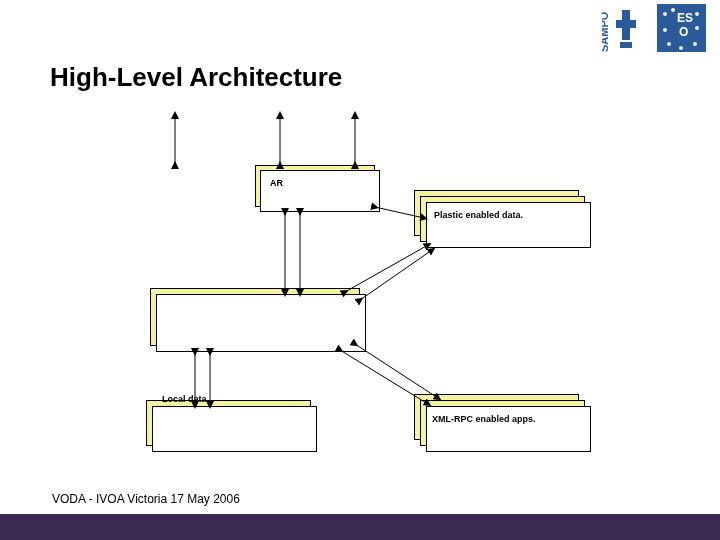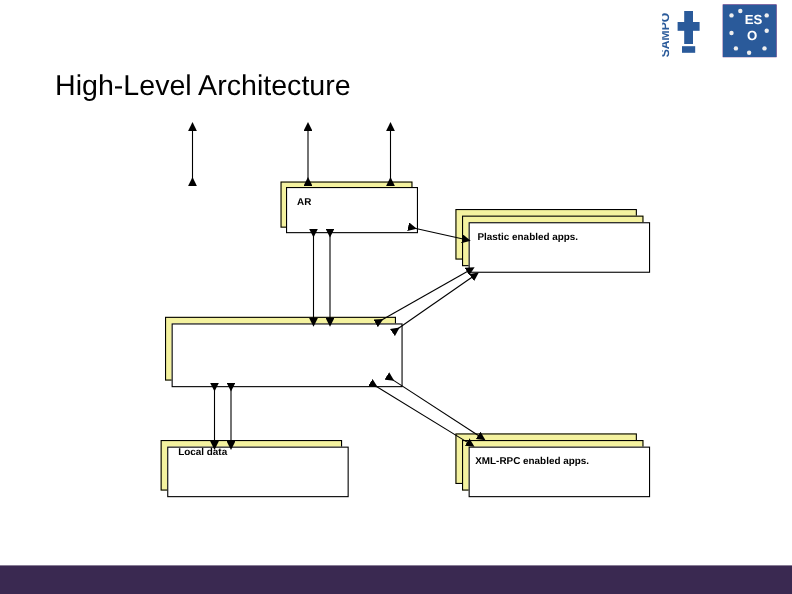--- a/index.html
+++ b/index.html
@@ -1,18 +1,18 @@
 <!DOCTYPE html>
 <html><head>
 <meta charset="utf-8">
 <style>
   * { box-sizing: border-box; margin: 0; padding: 0; }
   body { width: 720px; height: 540px; font-family: Arial, sans-serif; background: #fff; position: relative; overflow: hidden; }
   .page { position: absolute; inset: 0; }
-  .title { position: absolute; left: 50px; top: 62px; font-size: 26px; font-weight: normal; color: #000; text-align: center; }
+  .title { position: absolute; left: 50px; top: 62px; font-size: 26px; font-weight: bold; color: #000; text-align: center; }
   .sampo-logo { position: absolute; right: 68px; top: 4px; width: 50px; height: 50px; }
   .eso-logo { position: absolute; right: 14px; top: 4px; width: 49px; height: 48px; background: #701a75; color: #fff; font-size: 10px; font-weight: bold; }
   .csc-logo { position: absolute; right: 26px; bottom: 34px; width: 80px; height: 40px; }
   .footer-band { position: absolute; left: 0; bottom: 0; width: 720px; height: 26px; background: #3a2951; }
   .footer-text { position: absolute; left: 52px; bottom: 34px; font-size: 12px; color: #000; }
   .canvas { position: absolute; left: 0; top: 0; width: 720px; height: 540px; }
   .box { position: absolute; background: #fff; border: 1px solid #000; }
   .shadow { position: absolute; background: #f4f29f; border: 1px solid #000; }
   .boxlabel { position: absolute; font-size: 9px; font-weight: bold; color: #000; white-space: nowrap; }
 </style>
@@ -50,28 +50,28 @@
 
   <div class="canvas">
 
     <div class="shadow" style="left:255px; top:165px; width:120px; height:42px;"></div>
     <div class="box" style="left:260px; top:170px; width:120px; height:42px;"></div>
     <div class="boxlabel" style="left:270px; top:178px;">AR</div>
 
     <div class="shadow" style="left:414px; top:190px; width:165px; height:46px;"></div>
     <div class="shadow" style="left:420px; top:196px; width:165px; height:46px;"></div>
     <div class="box" style="left:426px; top:202px; width:165px; height:46px;"></div>
-    <div class="boxlabel" style="left:434px; top:210px;">Plastic enabled apps.</div>
+    <div class="boxlabel" style="left:434px; top:210px;">Plastic enabled data.</div>
 
     <div class="shadow" style="left:150px; top:288px; width:210px; height:58px;"></div>
     <div class="box" style="left:156px; top:294px; width:210px; height:58px;"></div>
 
     <div class="shadow" style="left:146px; top:400px; width:165px; height:46px;"></div>
     <div class="box" style="left:152px; top:406px; width:165px; height:46px;"></div>
-    <div class="boxlabel" style="left:162px; top:406px;">Local data</div>
+    <div class="boxlabel" style="left:162px; top:394px;">Local data</div>
 
     <div class="shadow" style="left:414px; top:394px; width:165px; height:46px;"></div>
     <div class="shadow" style="left:420px; top:400px; width:165px; height:46px;"></div>
     <div class="box" style="left:426px; top:406px; width:165px; height:46px;"></div>
     <div class="boxlabel" style="left:432px; top:414px;">XML-RPC enabled apps.</div>
 
     <svg width="720" height="540" style="position:absolute;left:0;top:0;pointer-events:none">
       <defs>
         <marker id="ah" markerWidth="8" markerHeight="8" refX="4" refY="4" orient="auto">
           <path d="M0,0 L8,4 L0,8 z" fill="#000"></path>
@@ -92,15 +92,16 @@
 
       <line x1="195" y1="352" x2="195" y2="405" stroke="#000" stroke-width="1" marker-end="url(#ah)" marker-start="url(#ah)"></line>
       <line x1="210" y1="352" x2="210" y2="405" stroke="#000" stroke-width="1" marker-end="url(#ah)" marker-start="url(#ah)"></line>
 
       <line x1="340" y1="350" x2="428" y2="404" stroke="#000" stroke-width="1" marker-end="url(#ah)" marker-start="url(#ah)"></line>
       <line x1="355" y1="344" x2="438" y2="398" stroke="#000" stroke-width="1" marker-end="url(#ah)" marker-start="url(#ah)"></line>
     </svg>
 
   </div>
 
+  <div class="footer-text">VODA -  IVOA Victoria 17 May 2006</div>
   <div class="footer-band"></div>
 
 </div>
 
 </body></html>

